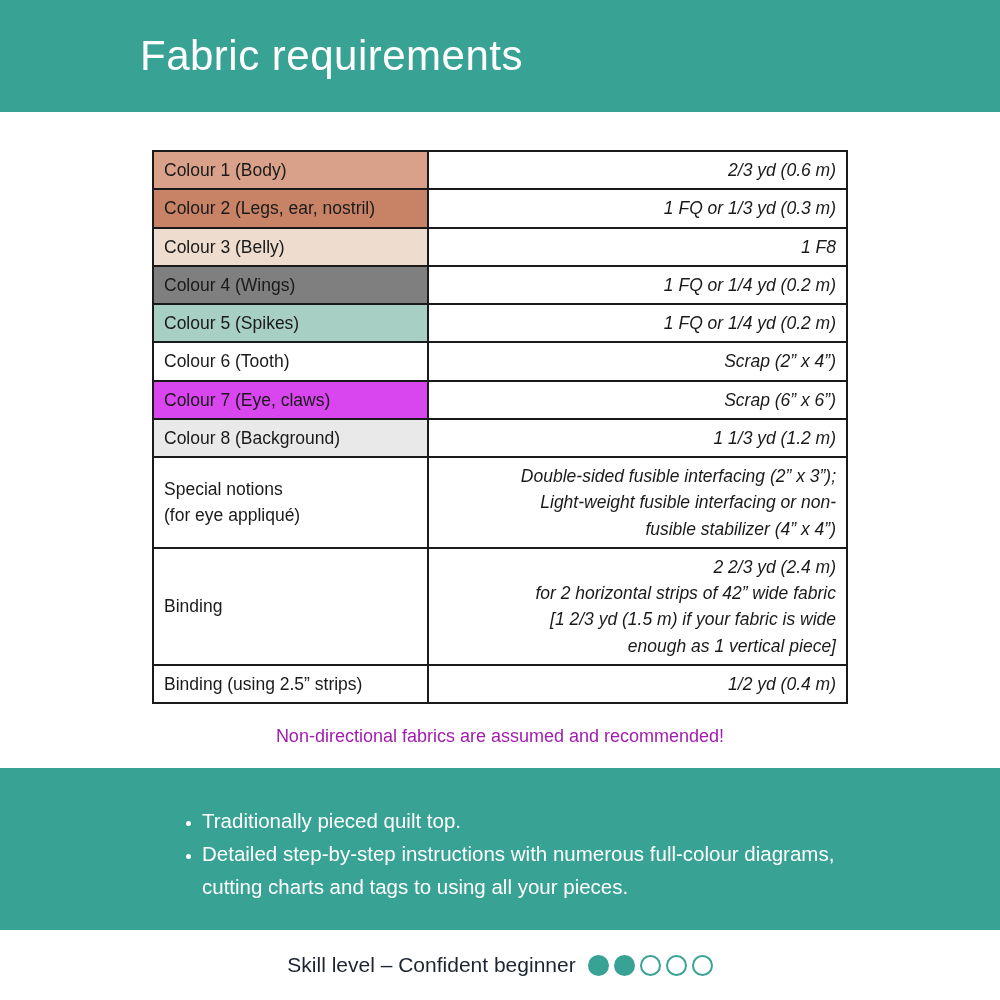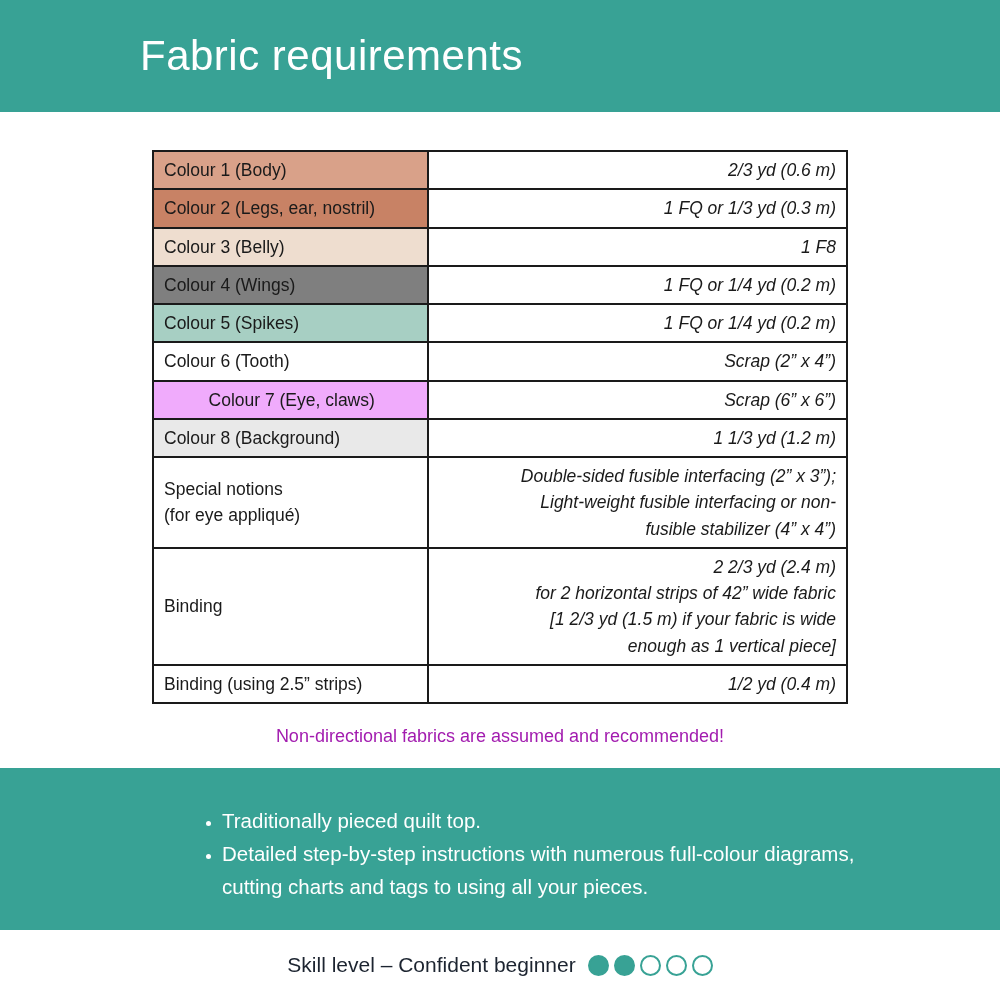--- a/index.html
+++ b/index.html
@@ -61,21 +61,20 @@
     font-size: 18px;
     color: #a21caf;
   }
   
   .features-band {
     margin-top: 21px;
     width: 100%;
     height: 162px;
     background: #38a295;
     color: #ffffff;
-    padding-left: 20px;
   }
   .features-band ul {
     padding: 36px 120px 0 202px;
     list-style-position: outside;
   }
   .features-band li {
     font-size: 20.5px;
     line-height: 1.62;
   }
   .features-band li::marker { font-size: 15px; }
@@ -133,21 +132,21 @@
       </tr>
       <tr>
         <td class="label" style="background-color: rgb(167, 207, 195);"><span class="b">Colour 5</span><span> (Spikes)</span></td>
         <td class="value">1 FQ or 1/4 yd (0.2 m)</td>
       </tr>
       <tr>
         <td class="label" style="background-color: rgb(255, 255, 255);"><span class="b">Colour 6</span><span> (Tooth)</span></td>
         <td class="value">Scrap (2” x 4”)</td>
       </tr>
       <tr>
-        <td class="label" style="background-color: #f0abfc; text-align: center;"><span class="b">Colour 7</span><span> (Eye, claws)</span></td>
+        <td class="label" style="background-color: #d946ef;"><span class="b">Colour 7</span><span> (Eye, claws)</span></td>
         <td class="value">Scrap (6” x 6”)</td>
       </tr>
       <tr>
         <td class="label" style="background-color: rgb(233, 233, 233);"><span class="b">Colour 8</span><span> (Background)</span></td>
         <td class="value">1 1/3 yd (1.2 m)</td>
       </tr>
       <tr>
         <td class="label" style="background-color: rgb(255, 255, 255);"><span class="b">Special notions</span><span>
 (for eye appliqué)</span></td>
         <td class="value">Double-sided fusible interfacing (2” x 3”);

